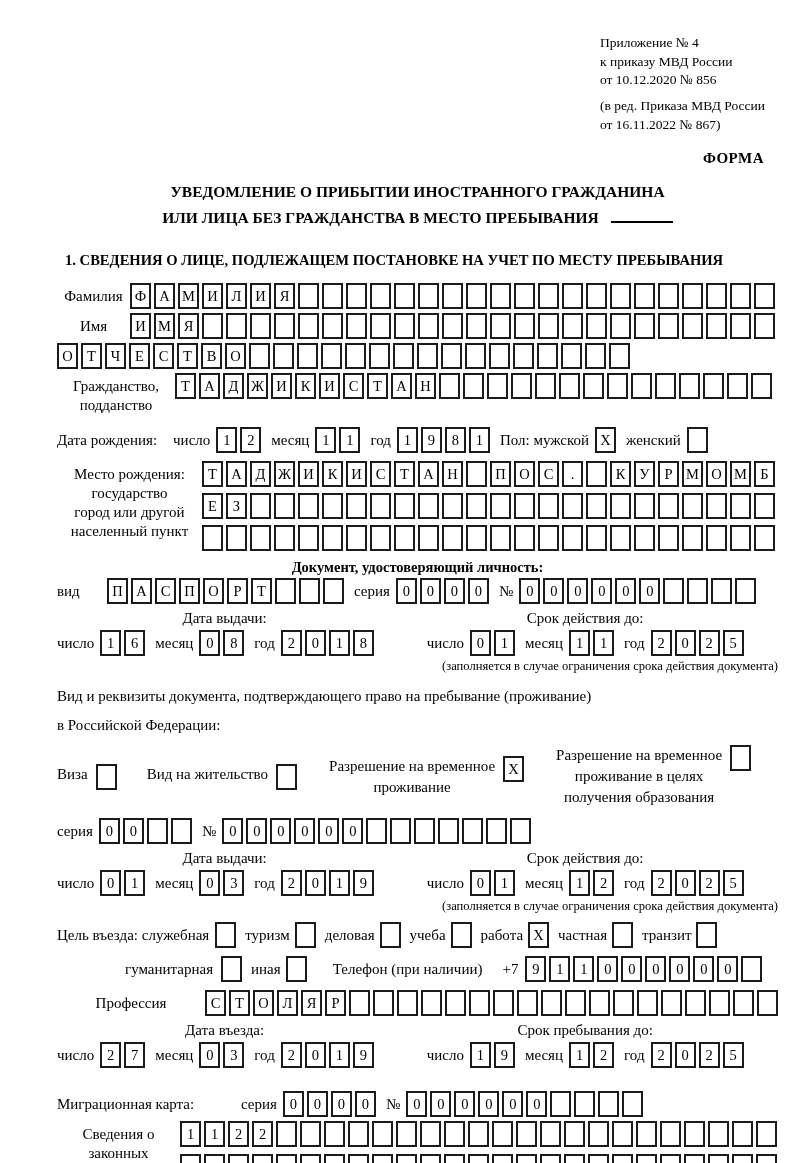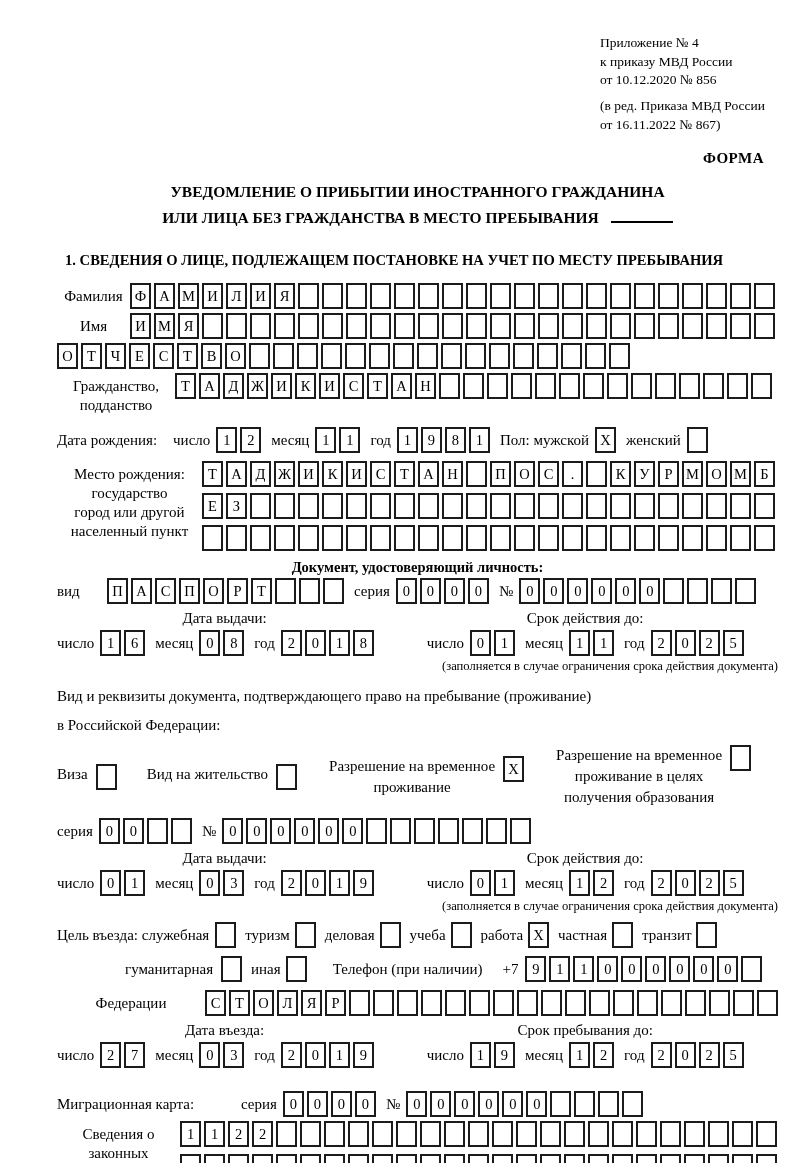--- a/index.html
+++ b/index.html
@@ -570,21 +570,21 @@
         <span class="cell">0</span>
         <span class="cell">0</span>
         <span class="cell">0</span>
         <span class="cell">0</span>
         <span class="cell">0</span>
         <span class="cell"></span>
       </span>
   </div>
 
   <div class="frow" style="margin-top:8px;">
-    <div class="flabel w148">Федерации</div>
+    <div class="flabel w148">Профессия</div>
     <div class="cells">
         <span class="cell">С</span>
         <span class="cell">Т</span>
         <span class="cell">О</span>
         <span class="cell">Л</span>
         <span class="cell">Я</span>
         <span class="cell">Р</span>
         <span class="cell"></span>
         <span class="cell"></span>
         <span class="cell"></span>

